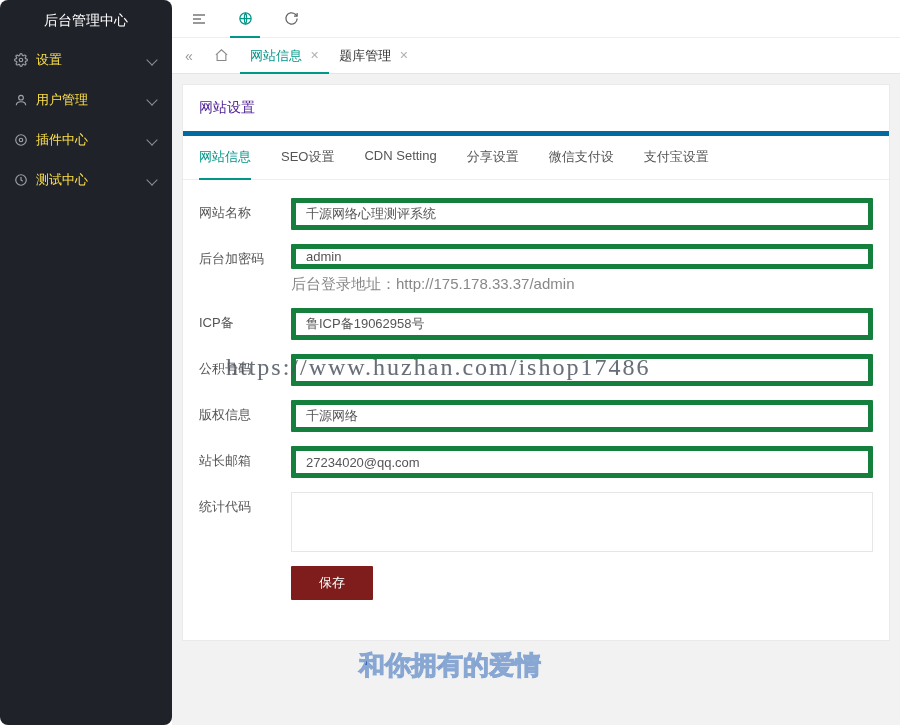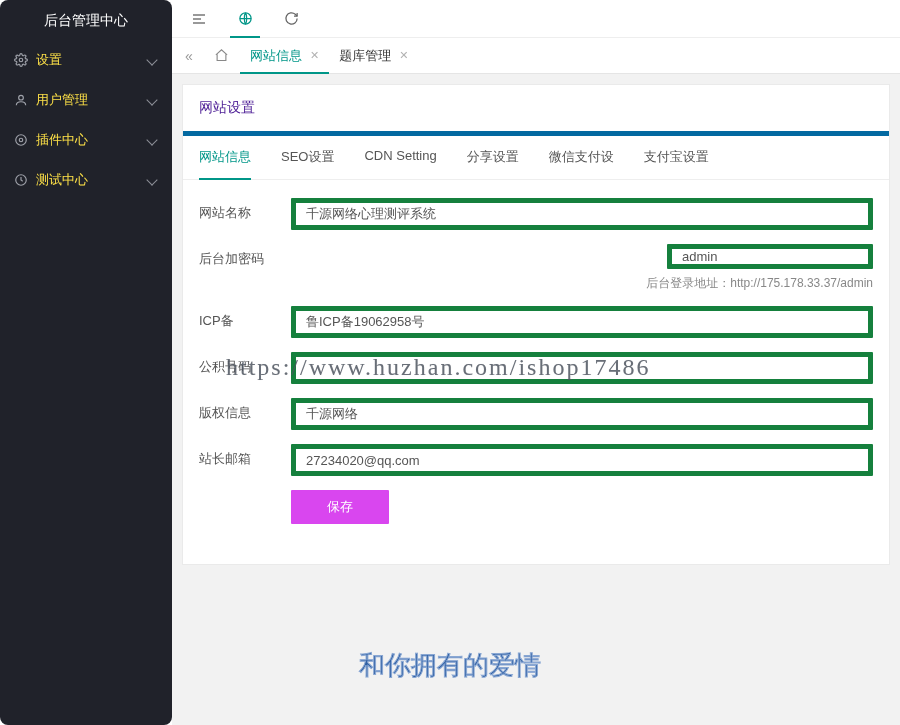--- a/index.html
+++ b/index.html
@@ -194,31 +194,31 @@
   flex: 1;
   height: 60px;
   border: 1px solid #e6e6e6;
   padding: 6px 10px;
   font-size: 13px;
   font-family: inherit;
   resize: none;
   outline: none;
 }
 .form-help {
-  font-size: 12px;
+  font-size: 15px;
   color: #888;
   margin-top: 6px;
 }
-.form-col { flex: 1; display: flex; flex-direction: column; align-items: flex-end; }
+.form-col { flex: 1; display: flex; flex-direction: column; }
 .btn-save {
-  background: #d946ef;
+  background: #7f1d1d;
   color: #fff;
   border: none;
   height: 34px;
-  padding: 0 36px;
+  padding: 0 28px;
   font-size: 13px;
   cursor: pointer;
   border-radius: 1px;
 }
 
 
 .watermark {
   position: absolute;
   left: 226px; top: 354px;
   font-family: "SimSun", serif;
@@ -229,21 +229,21 @@
   pointer-events: none;
   white-space: nowrap;
   text-shadow: 0 0 1px rgba(0,0,0,.15);
 }
 .footer-caption {
   position: absolute;
   left: 0; right: 0;
   top: 648px;
   text-align: center;
   font-size: 26px;
-  font-weight: 400;
+  font-weight: 700;
   color: #2f5fa3;
   -webkit-text-stroke: 1px #89a7d3;
   pointer-events: none;
 }
 
 
 svg { display: block; }
 </style>
 </head>
 <body>
@@ -388,20 +388,24 @@
         <div class="form-row">
           <div class="form-label">版权信息</div>
           <input class="form-input" value="千源网络" style="">
         </div>
 
         <div class="form-row">
           <div class="form-label">站长邮箱</div>
           <input class="form-input" value="27234020@qq.com" style="">
         </div>
 
+        <div class="form-row">
+          <div class="form-label">统计代码</div>
+          <textarea class="form-textarea" style=""></textarea>
+        </div>
 
         <div class="form-row">
           <div class="form-label"></div>
           <button class="btn-save">保存</button>
         </div>
 
       </div>
     </div>
 
   </main>

